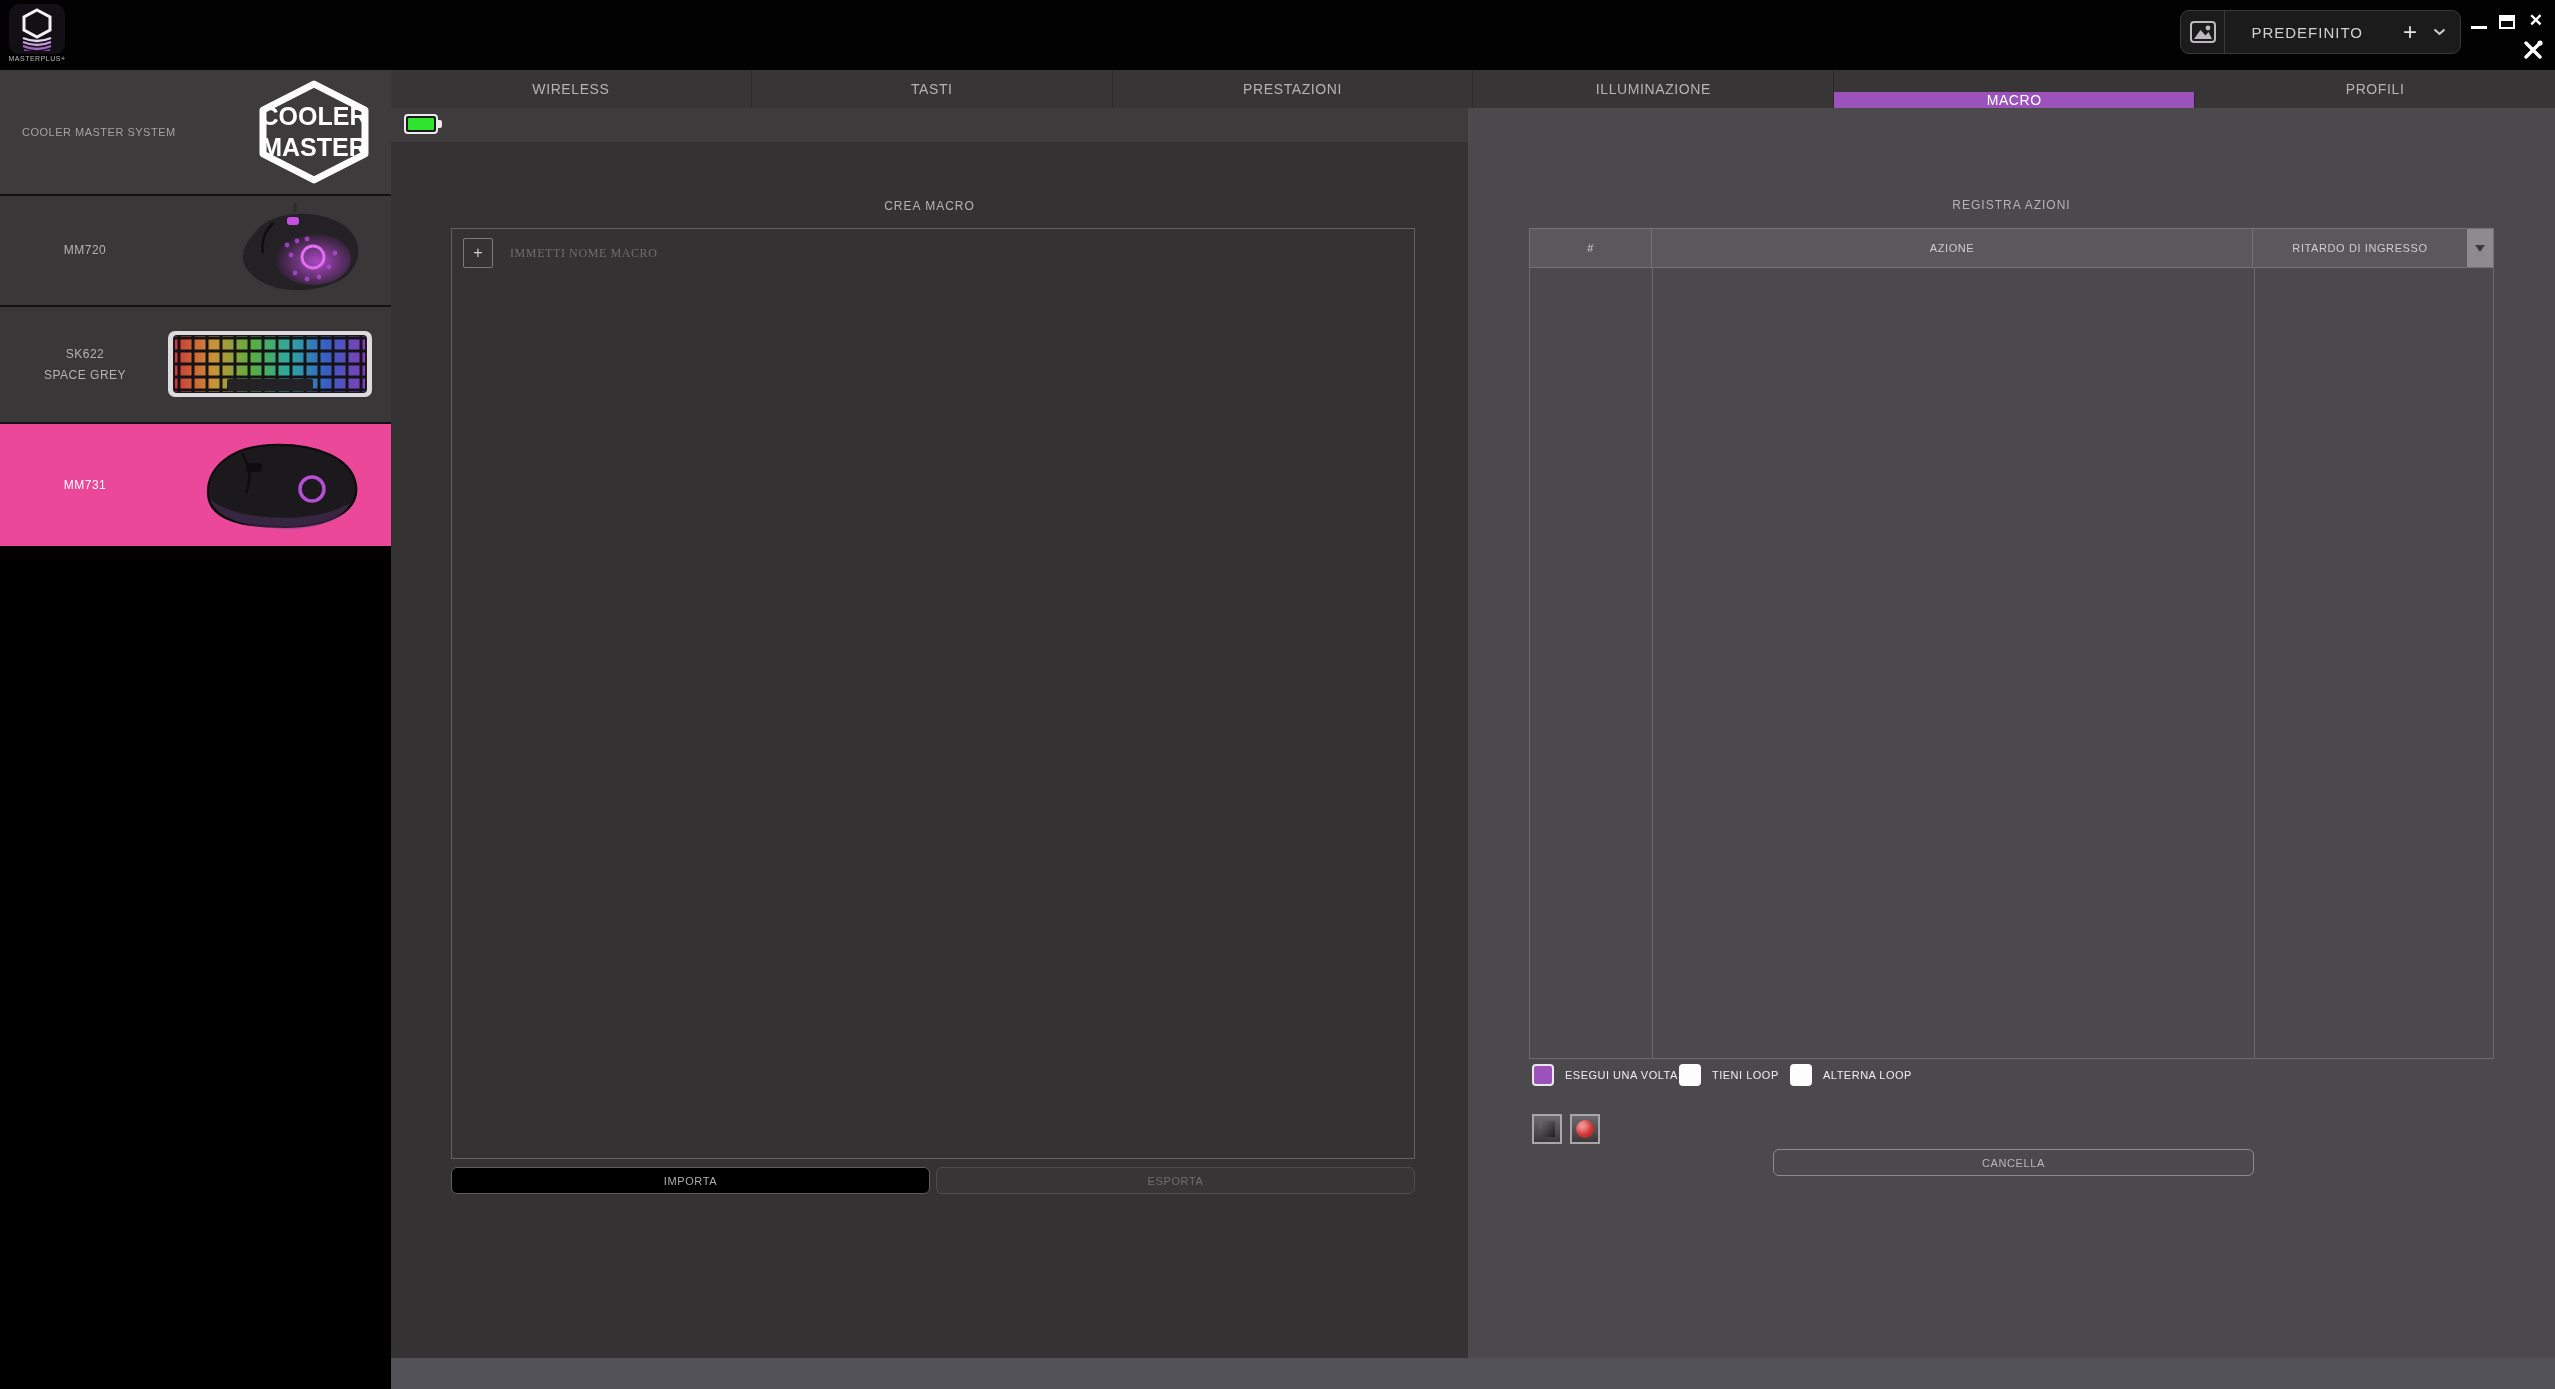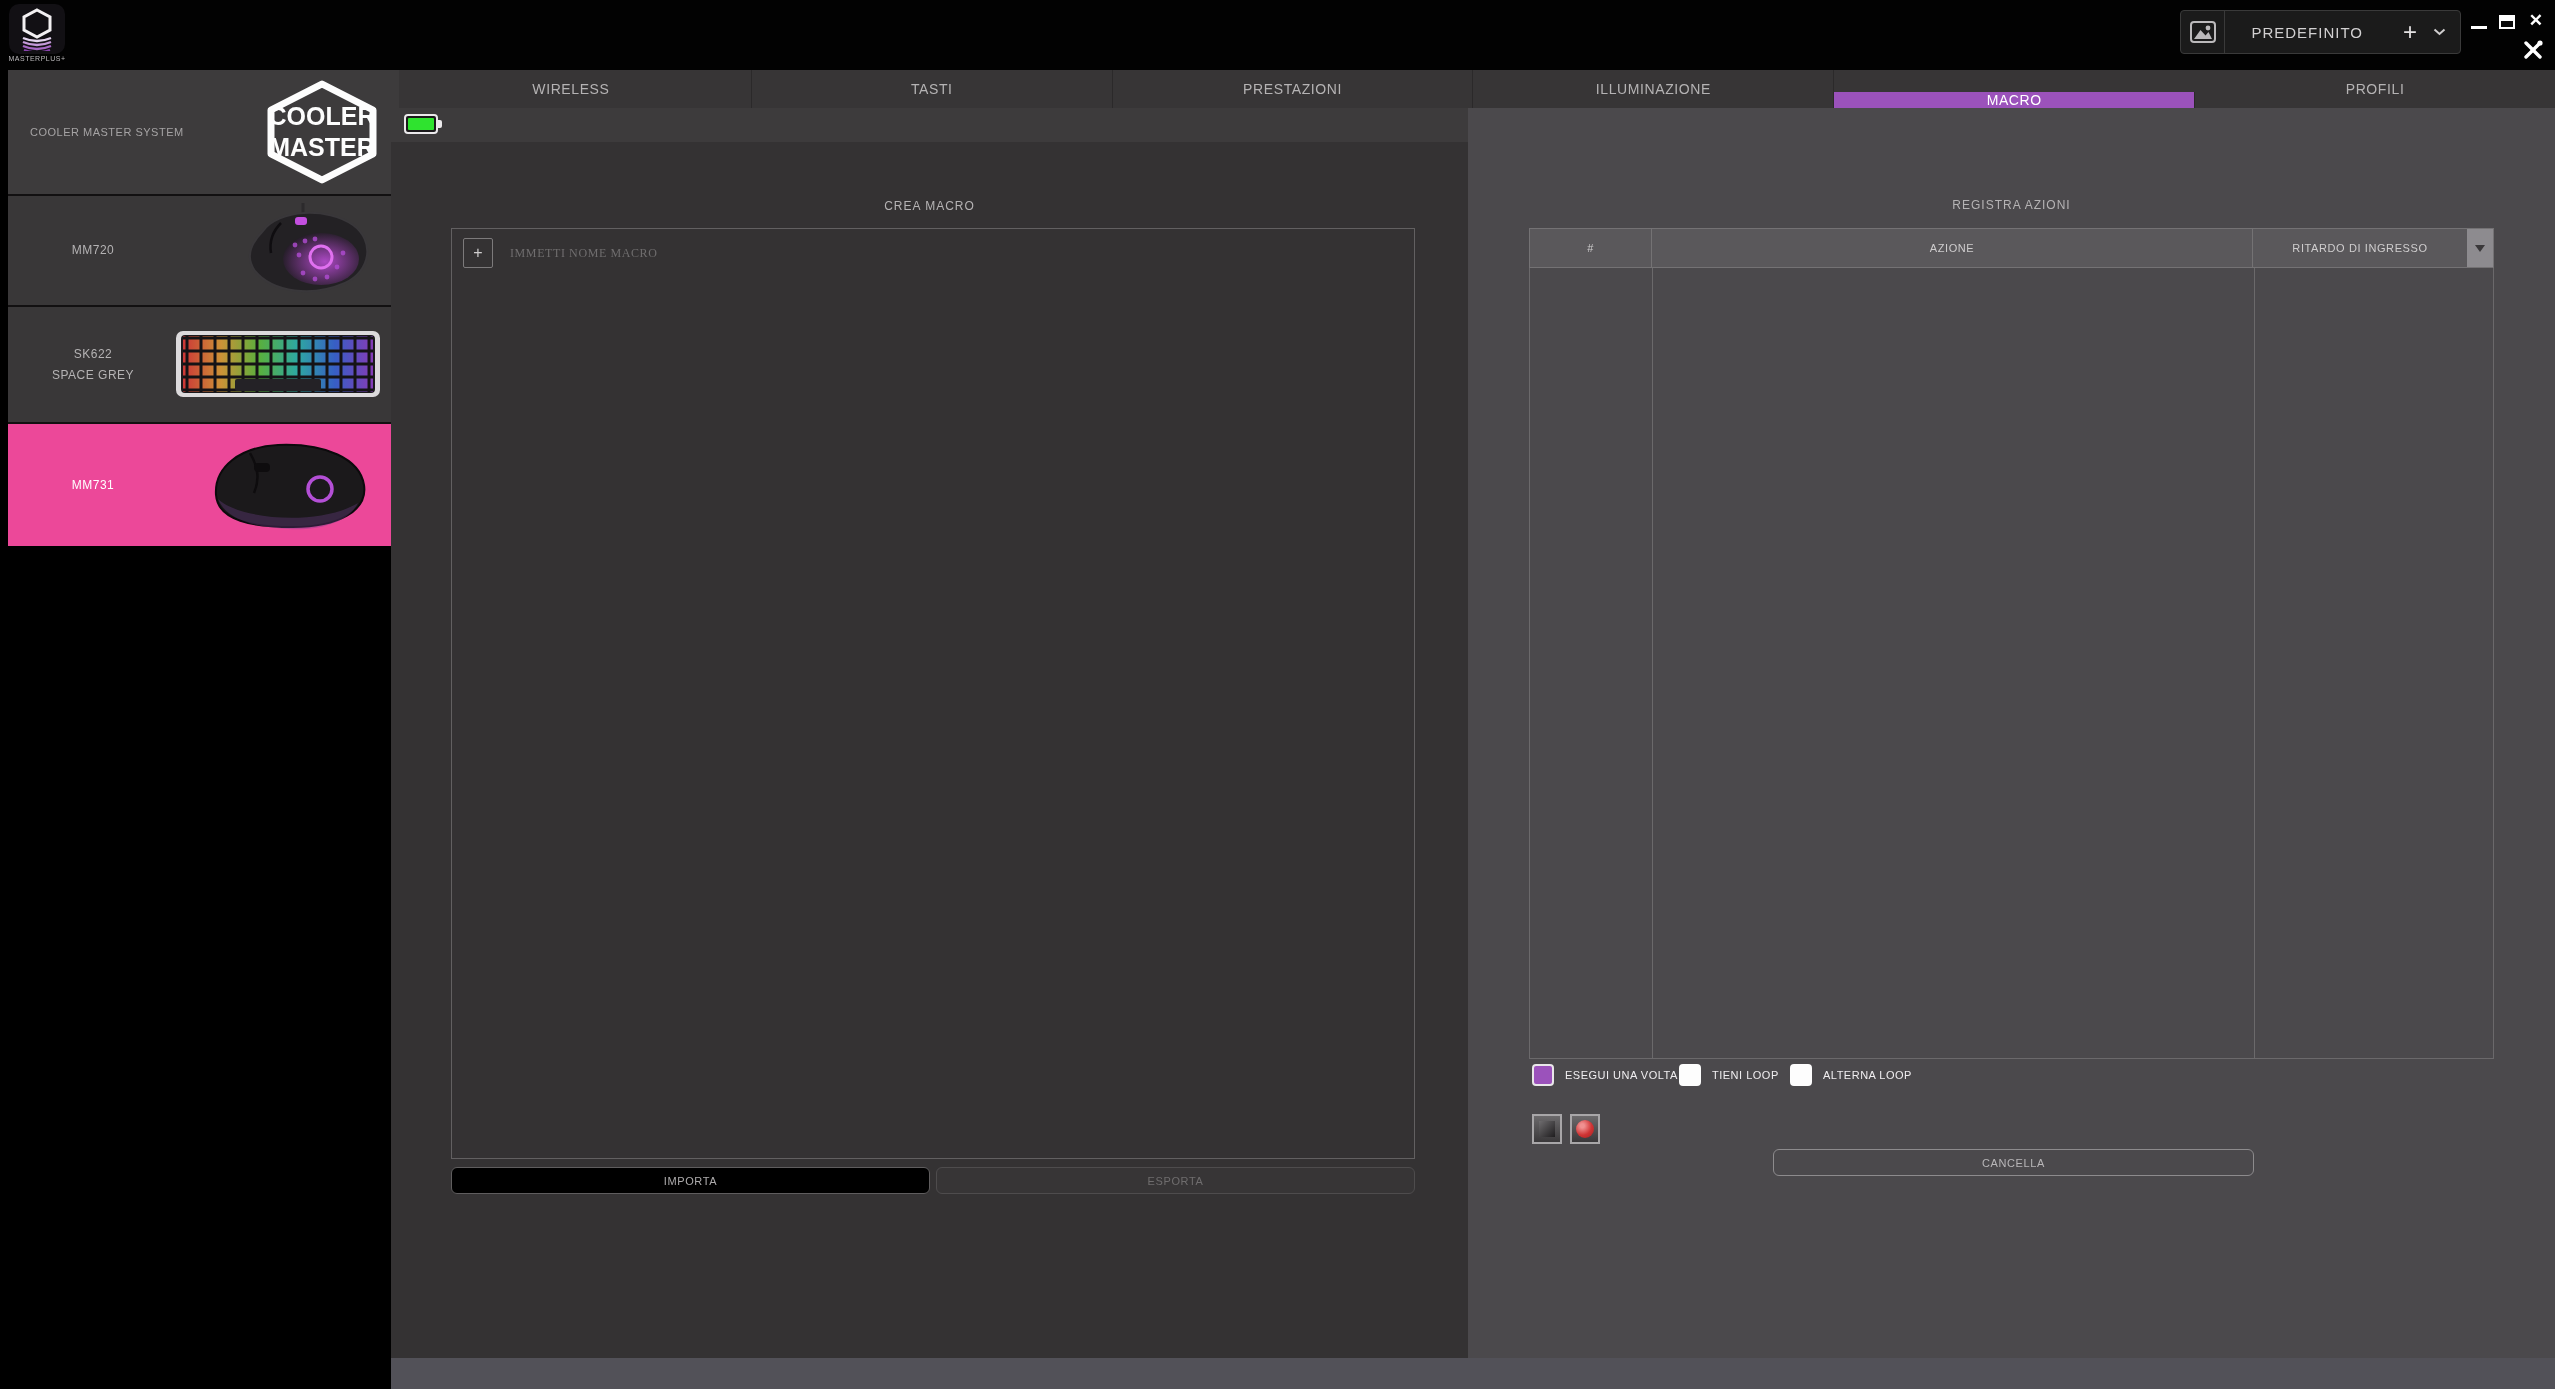--- a/index.html
+++ b/index.html
@@ -6,21 +6,21 @@
   html,body { width:2555px; height:1389px; background:#000; overflow:hidden;
               font-family:"Liberation Sans", sans-serif; }
 
   
   #titlebar { position:absolute; left:0; top:0; width:2555px; height:70px; background:#020202; }
   #applogo { position:absolute; left:9px; top:4px; width:56px; height:50px; background:#121014;
              border-radius:10px; display:flex; align-items:center; justify-content:center; }
   #appname { position:absolute; left:0; top:55px; width:74px; text-align:center;
              font-size:7px; letter-spacing:.5px; color:#bdbbbd; }
   #profilebar { position:absolute; right:94px; top:10px; height:44px; display:flex; align-items:center;
-                background:#1b1b1b; border:1px solid #3a3a3a; border-radius:4px; }
+                background:#1b1b1b; border:1px solid #3a3a3a; border-radius:9px; }
   #profileimgbtn { width:44px; height:42px; display:flex; align-items:center; justify-content:center;
                    border-right:1px solid #3a3a3a; }
   #profilename { padding:0 28px 0 26px; font-size:15px; letter-spacing:1px; color:#d2d0d1; }
   #profileadd { font-size:24px; color:#e4e2e3; padding:0 12px; line-height:40px; }
   #profilechev { padding:0 14px 0 4px; display:flex; align-items:center; }
   .winbtn { position:absolute; color:#fff; }
   #minbtn { right:68px; top:26px; width:16px; height:3px; background:#fff; }
   #maxbtn { right:40px; top:15px; width:16px; height:14px; border:2px solid #fff;
             box-shadow: inset 0 4px 0 #fff; background:#0a0a0a; }
   #closebtn { right:12px; top:10px; font-size:17px; font-weight:bold; color:#fff; }
@@ -29,21 +29,21 @@
   
   #tabbar { position:absolute; left:391px; top:70px; width:2164px; height:38px; display:flex;
             background:#373536; }
   .tab { flex:1; display:flex; align-items:center; justify-content:center;
          font-size:14px; letter-spacing:.6px; color:#b5b3b4; border-right:1px solid #2b292a; }
   .tab:last-child { border-right:none; }
   .tab.active { background:#9b52bb; color:#ffffff;margin-top:22px; }
 
   
   #sidebar { position:absolute; left:0; top:70px; width:391px; height:1319px; background:#000; }
-  .devrow { position:relative; width:391px; border-bottom:2px solid #121011;margin-left:8px; }
+  .devrow { position:relative; width:391px; border-bottom:2px solid #121011; }
   #sysrow   { height:126px; background:#3d3b3c; }
   #row-mm720 { height:111px; background:#393738; }
   #row-sk622 { height:117px; background:#393738; }
   #row-mm731 { height:122px; background:#ec4899; border-bottom:none; }
   .devlabel { position:absolute; left:0; top:0; width:170px; height:100%;
               display:flex; flex-direction:column; align-items:center; justify-content:center;
               font-size:12px; letter-spacing:.5px; color:#b5b3b4; line-height:1.7; }
   #row-mm731 .devlabel { color:#ffffff; }
   #syslabel { position:absolute; left:22px; top:0; height:100%; display:flex; align-items:center;
               font-size:11px; letter-spacing:.5px; color:#a5a3a4; }

